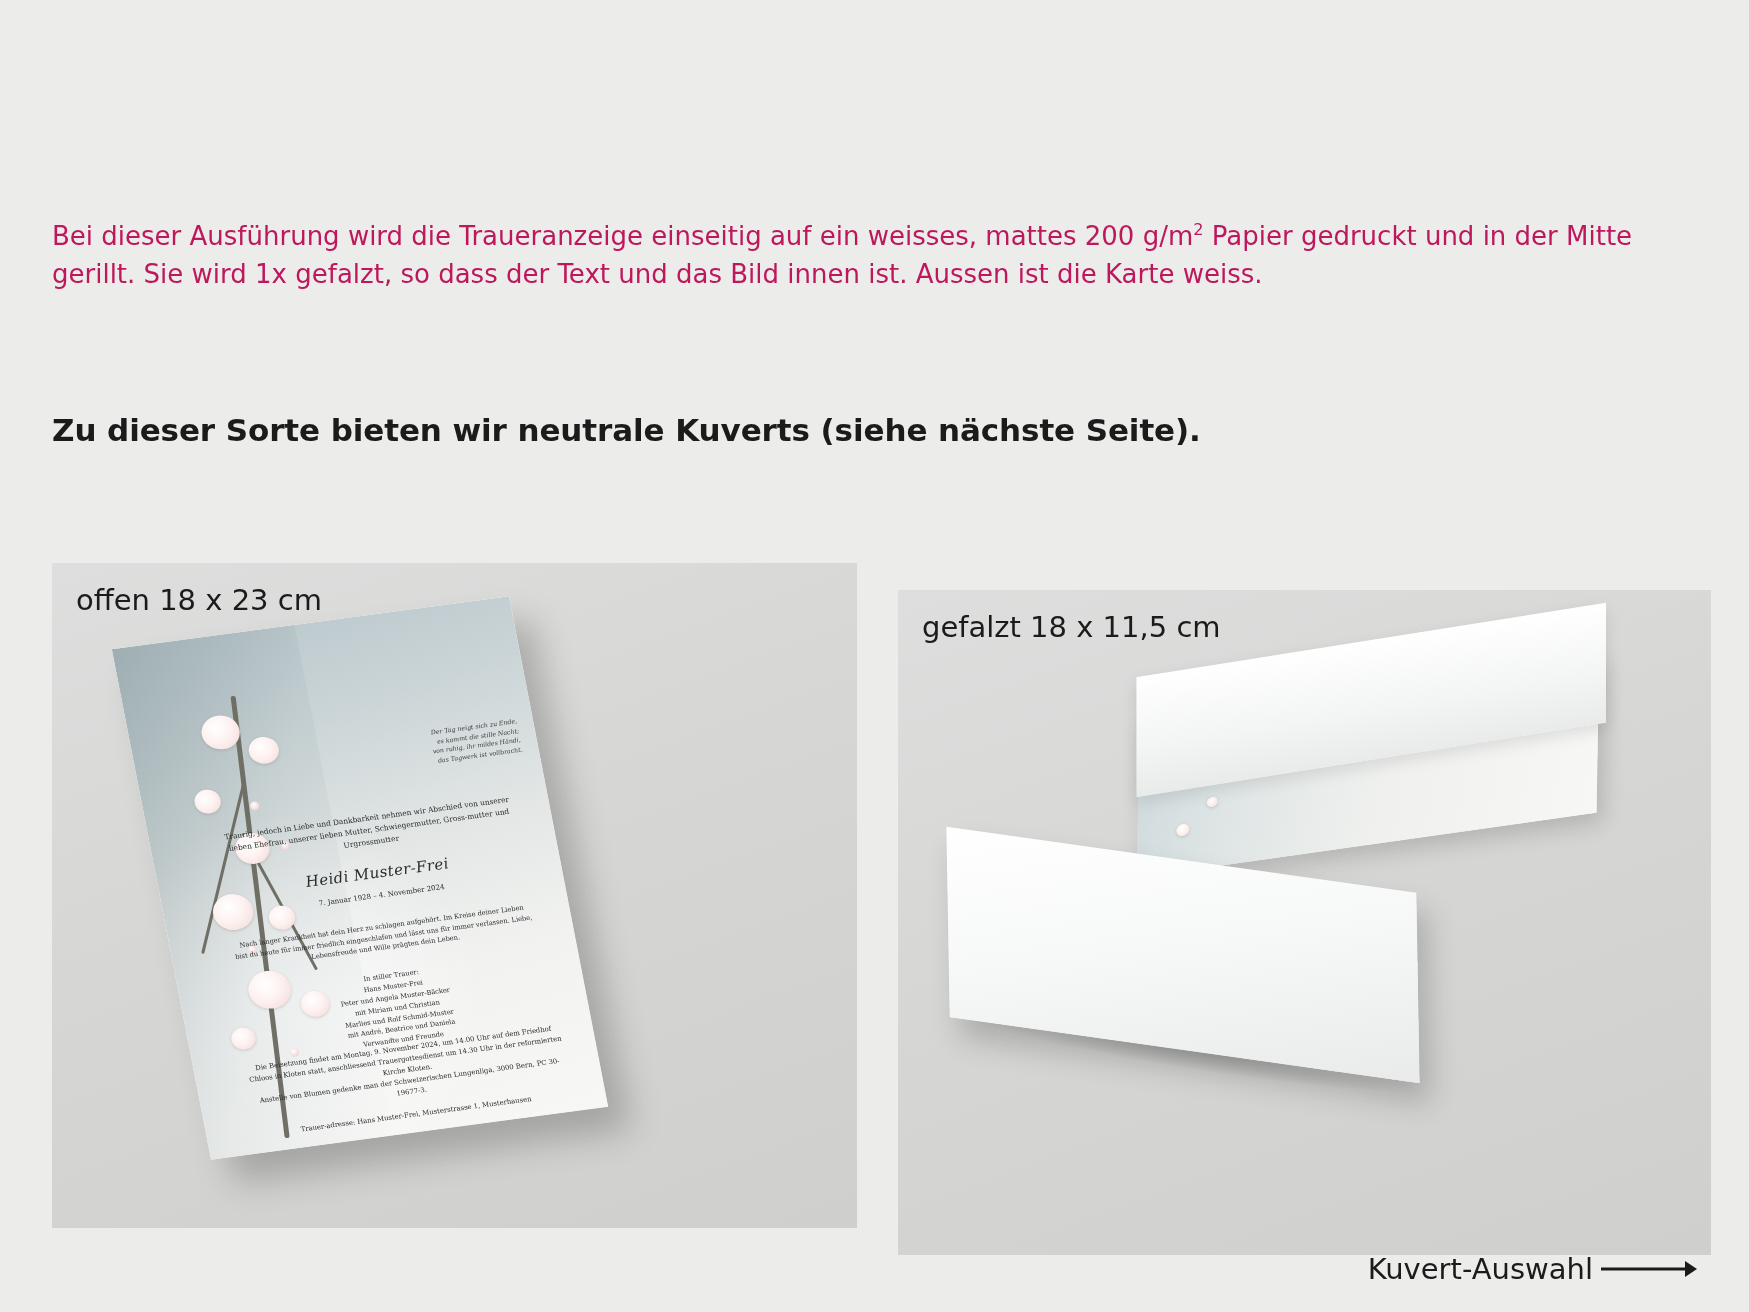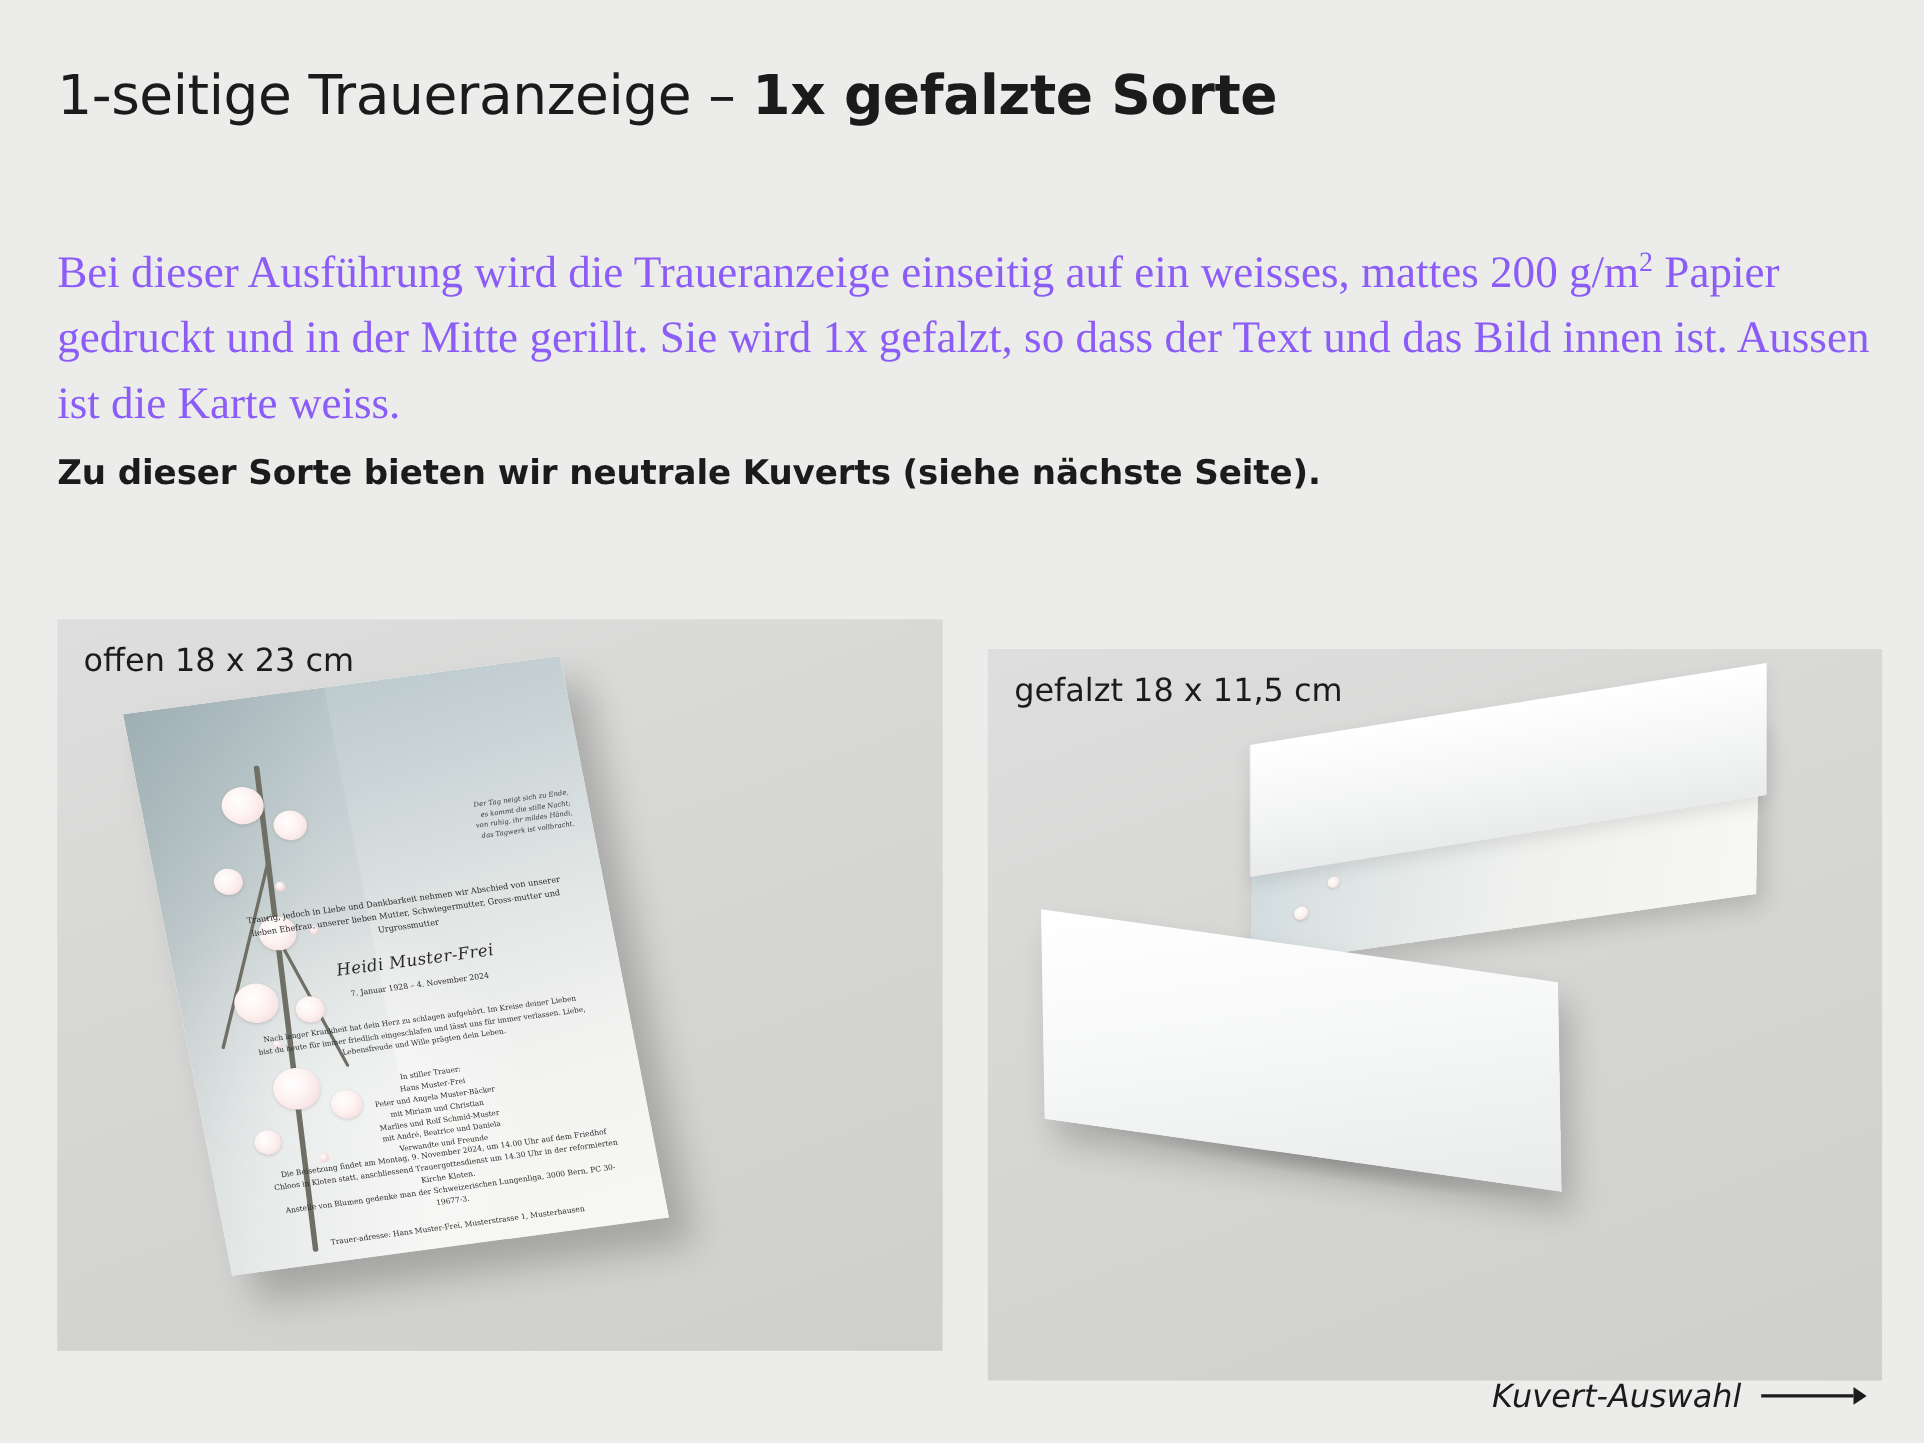--- a/index.html
+++ b/index.html
@@ -31,24 +31,23 @@
   }
   .title .bold {
     font-weight: bold;
   }
 
   .body-text {
     position: absolute;
     left: 52px;
     top: 218px;
     width: 1660px;
-    font-size: 41px;
+    font-size: 26px;
     line-height: 1.45;
-    color: #8b5cf6;
-    font-family: Liberation Serif, serif;
+    color: #be185d;
   }
 
   .body-text sup {
     font-size: 0.62em;
     vertical-align: super;
     line-height: 0;
   }
 
   .body-bold {
     position: absolute;
@@ -305,39 +304,37 @@
     transform: skewY(9deg);
   }
 
   
   .footer {
     position: absolute;
     right: 52px;
     bottom: 26px;
     display: flex;
     align-items: center;
-    gap: 18px;
-    font-style: italic;
+    gap: 8px;
   }
   .footer-label {
     font-size: 29px;
     color: #1b1b1b;
     white-space: nowrap;
   }
   .arrow {
     width: 96px;
     height: 22px;
   }
 </style>
 </head>
 <body>
 
 <div class="page">
 
-  <div class="title"><span>1-seitige Traueranzeige – </span><span class="bold">1x gefalzte Sorte</span></div>
 
   <div class="body-text"><span>Bei dieser Ausführung wird die Traueranzeige einseitig auf ein weisses, mattes 200 g/m</span><sup>2</sup><span> Papier gedruckt und in der Mitte gerillt. Sie wird 1x gefalzt, so dass der Text und das Bild innen ist. Aussen ist die Karte weiss.</span></div>
 
   <div class="body-bold">Zu dieser Sorte bieten wir neutrale Kuverts (siehe nächste Seite).</div>
 
   <div class="panel left">
     <div class="panel-label">offen 18 x 23 cm</div>
 
     <div class="open-card-wrap">
       <div class="open-card">

